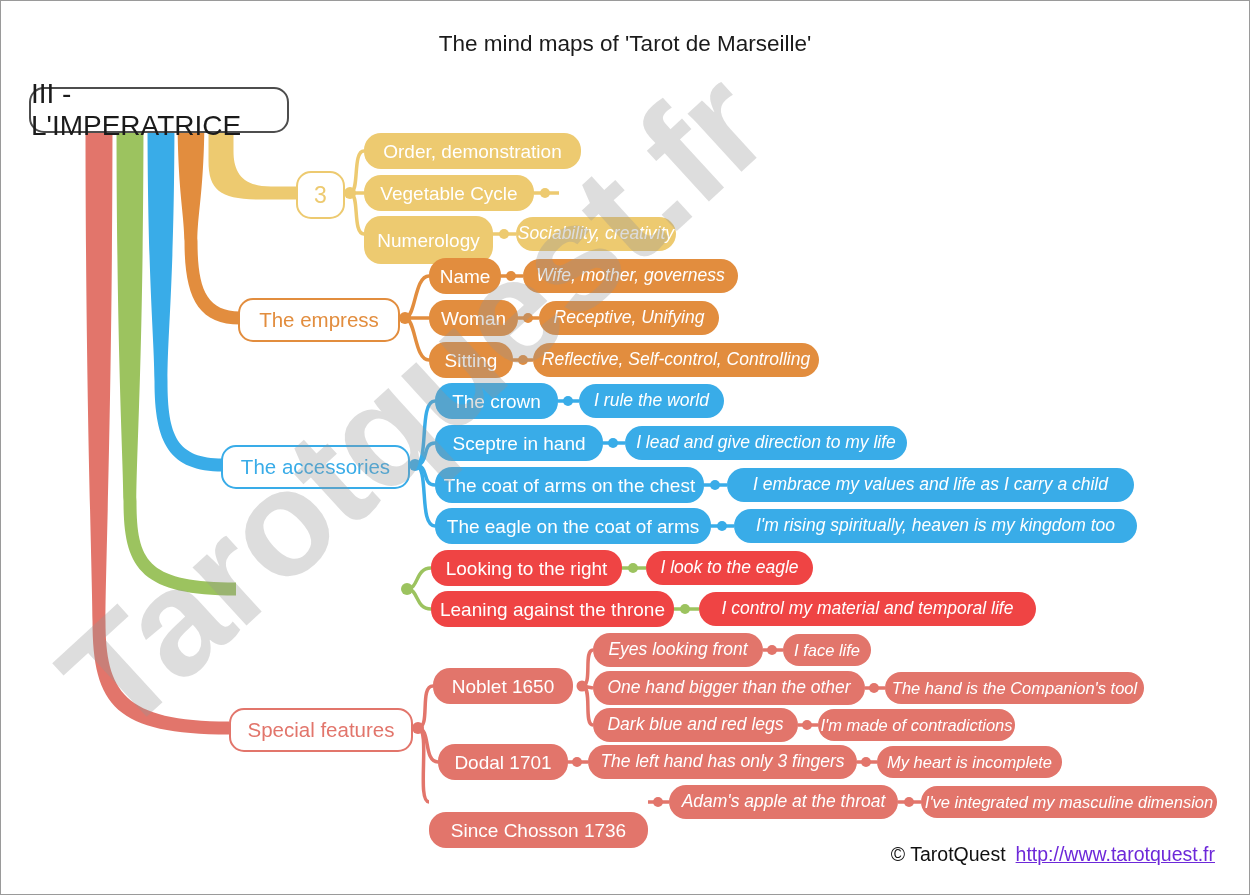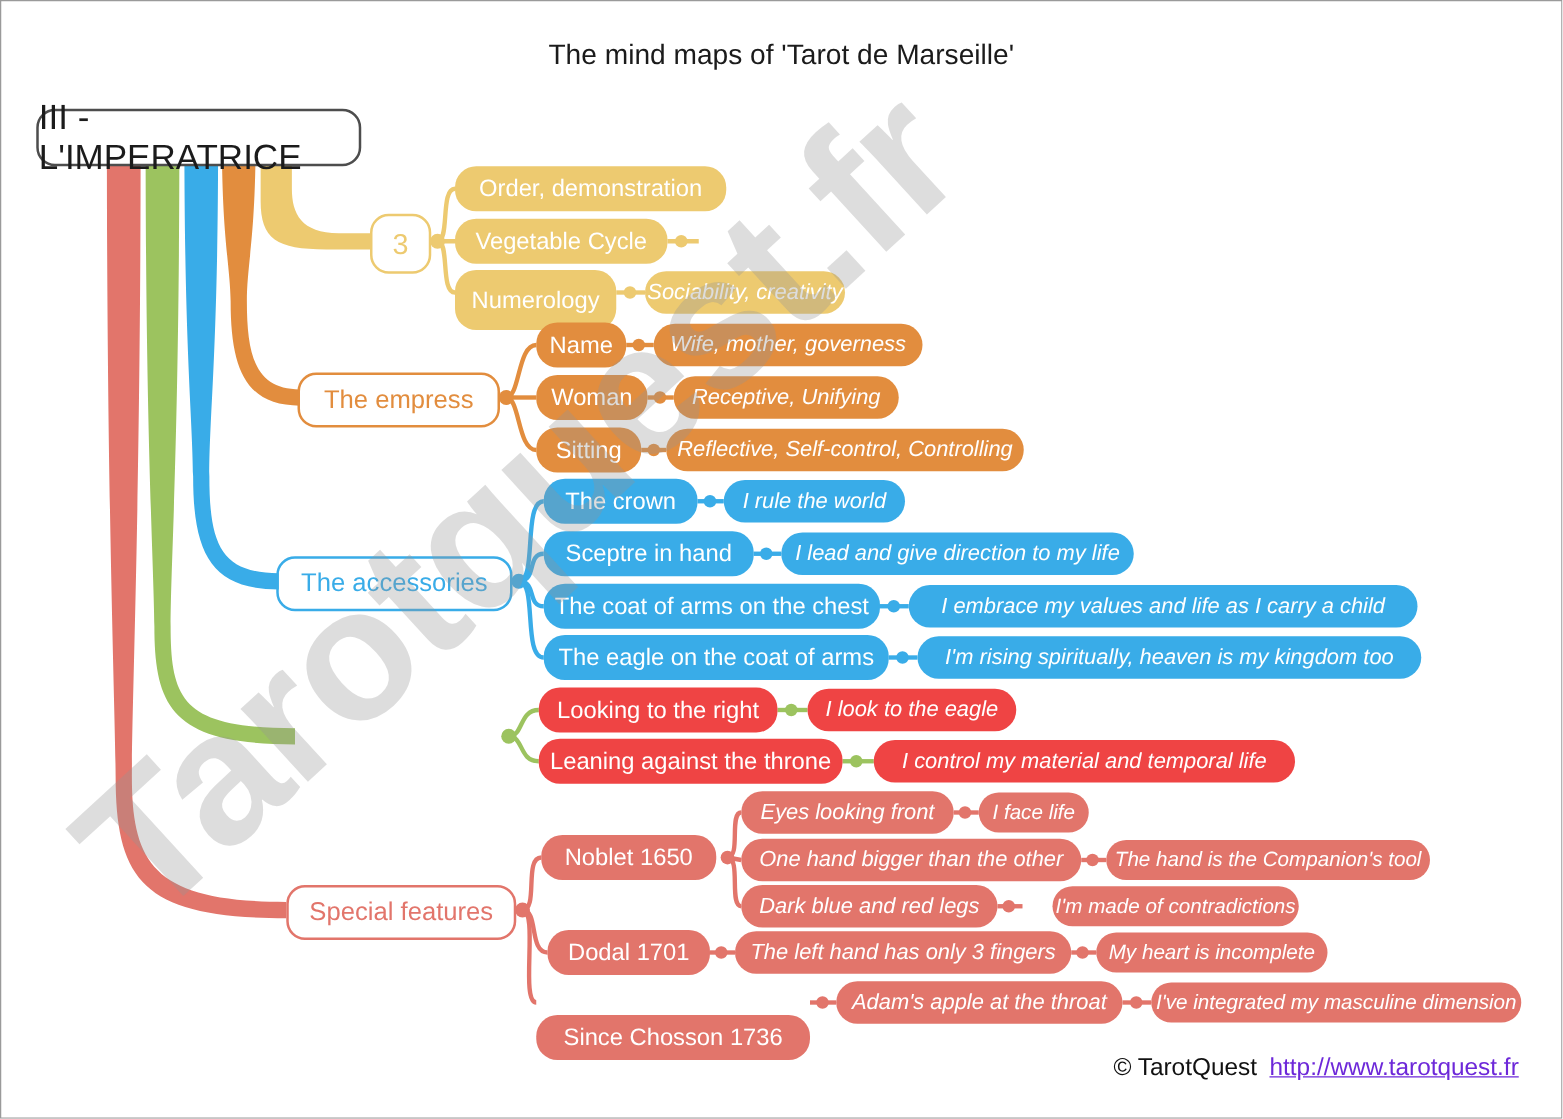--- a/index.html
+++ b/index.html
@@ -166,21 +166,21 @@
   <div class="pill g-bg" style="left:430px;top:590px;width:243px;height:36px;">Leaning against the throne</div>
   <div class="pill g-bg it" style="left:698px;top:591px;width:337px;height:34px;">I control my material and temporal life</div>
 
   <div class="pill n1 r-c" style="left:228px;top:707px;width:180px;height:40px;">Special features</div>
   <div class="pill r-bg" style="left:432px;top:667px;width:140px;height:36px;">Noblet 1650</div>
   <div class="pill r-bg it" style="left:592px;top:632px;width:170px;height:34px;">Eyes looking front</div>
   <div class="pill r-bg it sm" style="left:782px;top:633px;width:88px;height:32px;">I face life</div>
   <div class="pill r-bg it" style="left:592px;top:670px;width:272px;height:34px;">One hand bigger than the other</div>
   <div class="pill r-bg it sm" style="left:884px;top:671px;width:259px;height:32px;">The hand is the Companion's tool</div>
   <div class="pill r-bg it" style="left:592px;top:707px;width:205px;height:34px;">Dark blue and red legs</div>
-  <div class="pill r-bg it sm" style="left:817px;top:708px;width:197px;height:32px;margin-left:24px;">I'm made of contradictions</div>
+  <div class="pill r-bg it sm" style="left:817px;top:708px;width:197px;height:32px;">I'm made of contradictions</div>
   <div class="pill r-bg" style="left:437px;top:743px;width:130px;height:36px;">Dodal 1701</div>
   <div class="pill r-bg it" style="left:587px;top:744px;width:269px;height:34px;">The left hand has only 3 fingers</div>
   <div class="pill r-bg it sm" style="left:876px;top:745px;width:185px;height:32px;">My heart is incomplete</div>
   <div class="pill r-bg" style="left:428px;top:783px;width:219px;height:36px;margin-top:28px;">Since Chosson 1736</div>
   <div class="pill r-bg it" style="left:668px;top:784px;width:229px;height:34px;">Adam's apple at the throat</div>
   <div class="pill r-bg it sm" style="left:920px;top:785px;width:296px;height:32px;">I've integrated my masculine dimension</div>
 
   <div id="watermark">Tarotquest.fr</div>
 
   <div id="footer">

